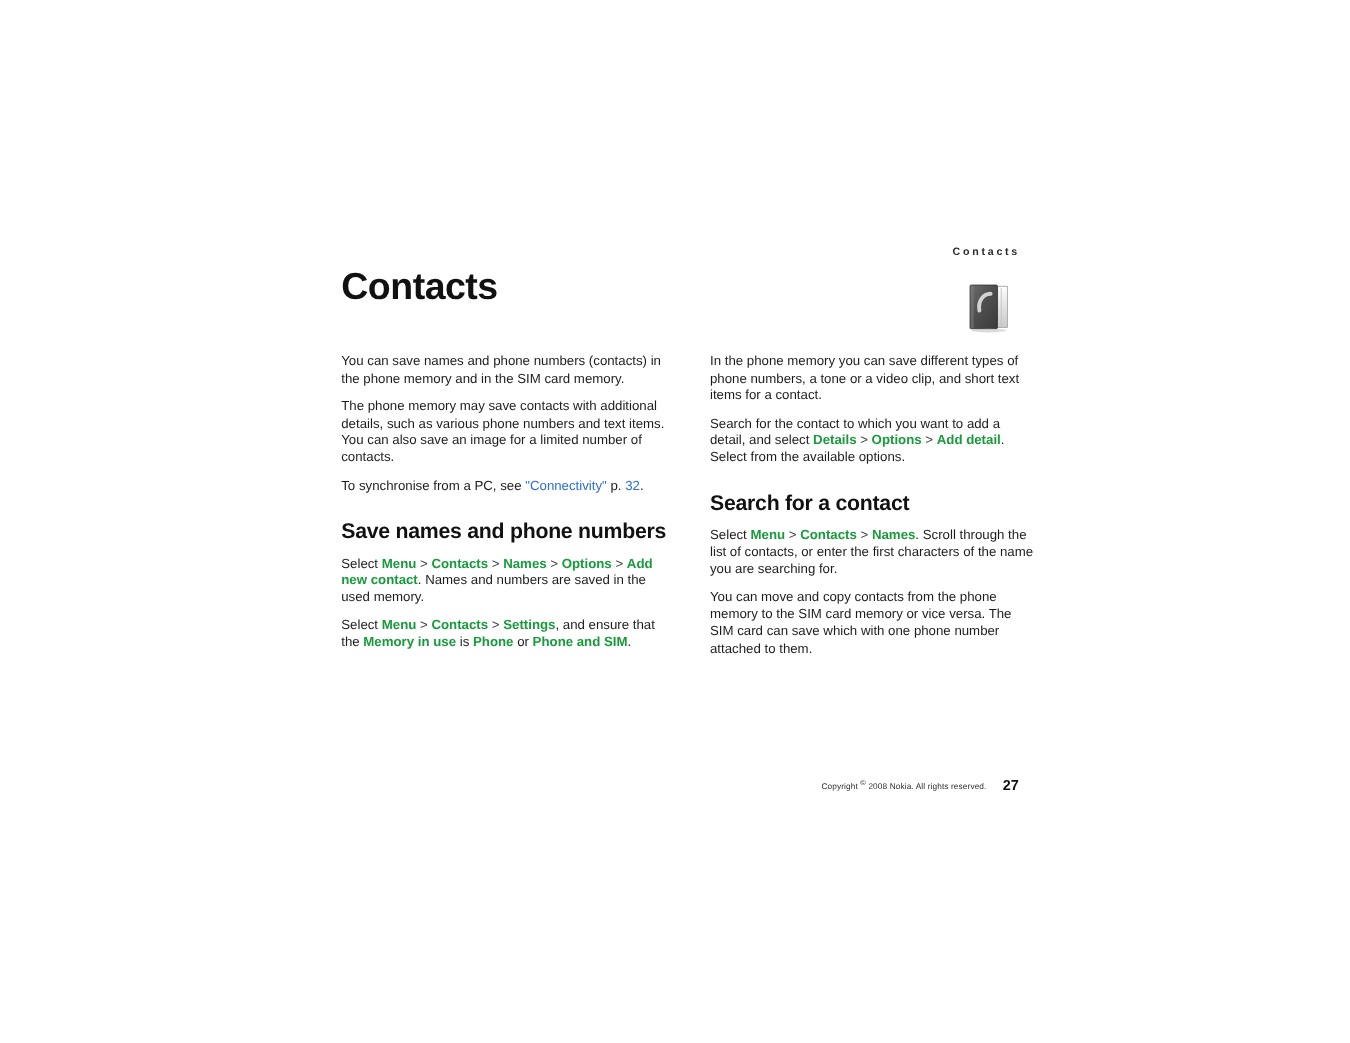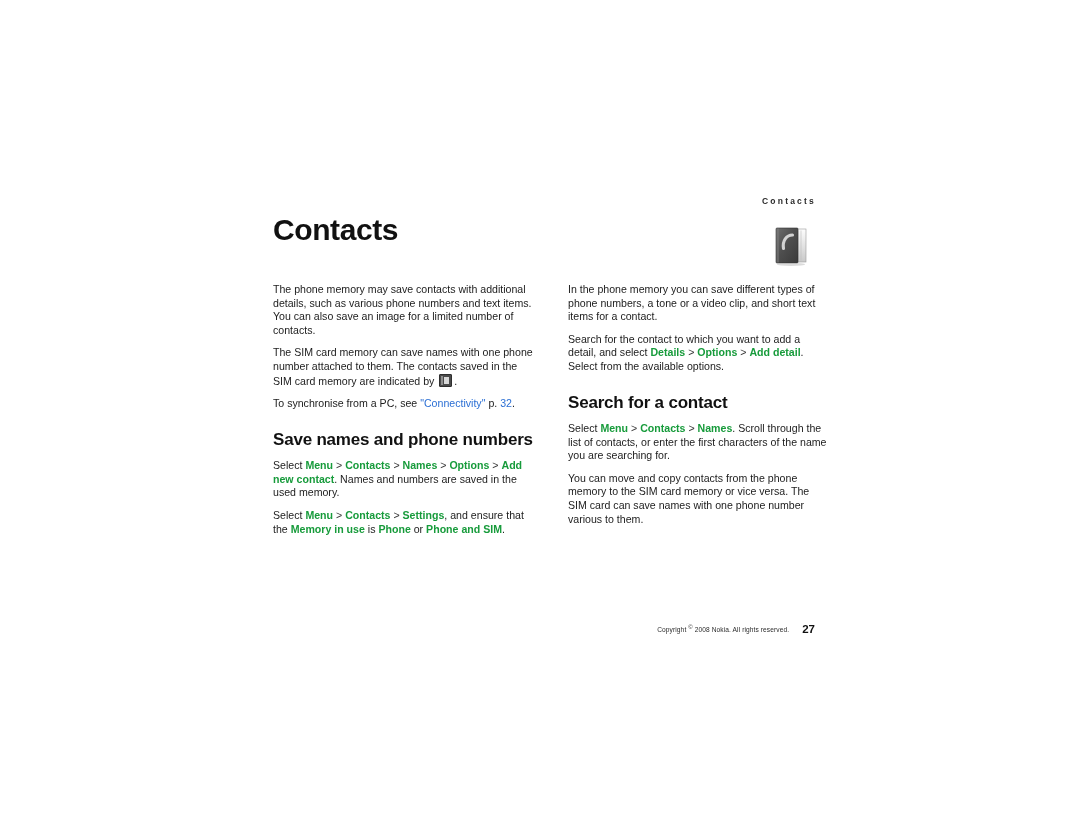--- a/index.html
+++ b/index.html
@@ -171,24 +171,24 @@
       <rect x="7.5" y="4.5" width="2.4" height="34" fill="#7d7d7d" opacity="0.55"></rect>
 
       <path d="M14.5 24.5 C13.2 16.5 17.5 11.2 23.5 11.0" fill="none" stroke="#d2d2d2" stroke-width="3.1" stroke-linecap="round"></path>
 
       <ellipse cx="22" cy="40.4" rx="14" ry="1.5" fill="#b7b7b7" opacity="0.5"></ellipse>
     </svg>
   </div>
 
   <div class="col col-left">
 
+    <p class="body">You can save names and phone numbers (contacts) in the phone memory and in the SIM card memory.</p>
 
     <p class="body">The phone memory may save contacts with additional details, such as various phone numbers and text items. You can also save an image for a limited number of contacts.</p>
 
-    <p class="body"><span>The SIM card memory can save names with one phone number attached to them. The contacts saved in the SIM card memory are indicated by</span> <span class="sim-icon"></span><span>.</span></p>
 
     <p class="body"><span>To synchronise from a PC, see </span><span class="lnk">"Connectivity"</span><span> p. </span><span class="lnk">32</span><span>.</span></p>
 
     <h2 class="section">Save names and phone numbers</h2>
 
     <p class="body"><span>Select </span><span class="g">Menu</span><span class="sep"> &gt; </span><span class="g">Contacts</span><span class="sep"> &gt; </span><span class="g">Names</span><span class="sep"> &gt; </span><span class="g">Options</span><span class="sep"> &gt; </span><span class="g">Add new contact</span><span>. Names and numbers are saved in the used memory.</span></p>
 
 
     <p class="body"><span>Select </span><span class="g">Menu</span><span class="sep"> &gt; </span><span class="g">Contacts</span><span class="sep"> &gt; </span><span class="g">Settings</span><span>, and ensure that the </span><span class="g">Memory in use</span><span> is </span><span class="g">Phone</span><span> or </span><span class="g">Phone and SIM</span><span>.</span></p>
 
@@ -198,21 +198,21 @@
 
     <p class="body">In the phone memory you can save different types of phone numbers, a tone or a video clip, and short text items for a contact.</p>
 
     <p class="body"><span>Search for the contact to which you want to add a detail, and select </span><span class="g">Details</span><span class="sep"> &gt; </span><span class="g">Options</span><span class="sep"> &gt; </span><span class="g">Add detail</span><span>. Select from the available options.</span></p>
 
     <h2 class="section">Search for a contact</h2>
 
     <p class="body"><span>Select </span><span class="g">Menu</span><span class="sep"> &gt; </span><span class="g">Contacts</span><span class="sep"> &gt; </span><span class="g">Names</span><span>. Scroll through the list of contacts, or enter the first characters of the name you are searching for.</span></p>
 
 
-    <p class="body">You can move and copy contacts from the phone memory to the SIM card memory or vice versa. The SIM card can save names with one phone number various to them.</p>
+    <p class="body">You can move and copy contacts from the phone memory to the SIM card memory or vice versa. The SIM card can save which with one phone number attached to them.</p>
 
 
   </div>
 
   <div class="footer">
     <span class="copyright"><span>Copyright </span><sup>©</sup><span> 2008 Nokia. All rights reserved.</span></span><span class="page-number">27</span>
   </div>
 
 </div>
 

